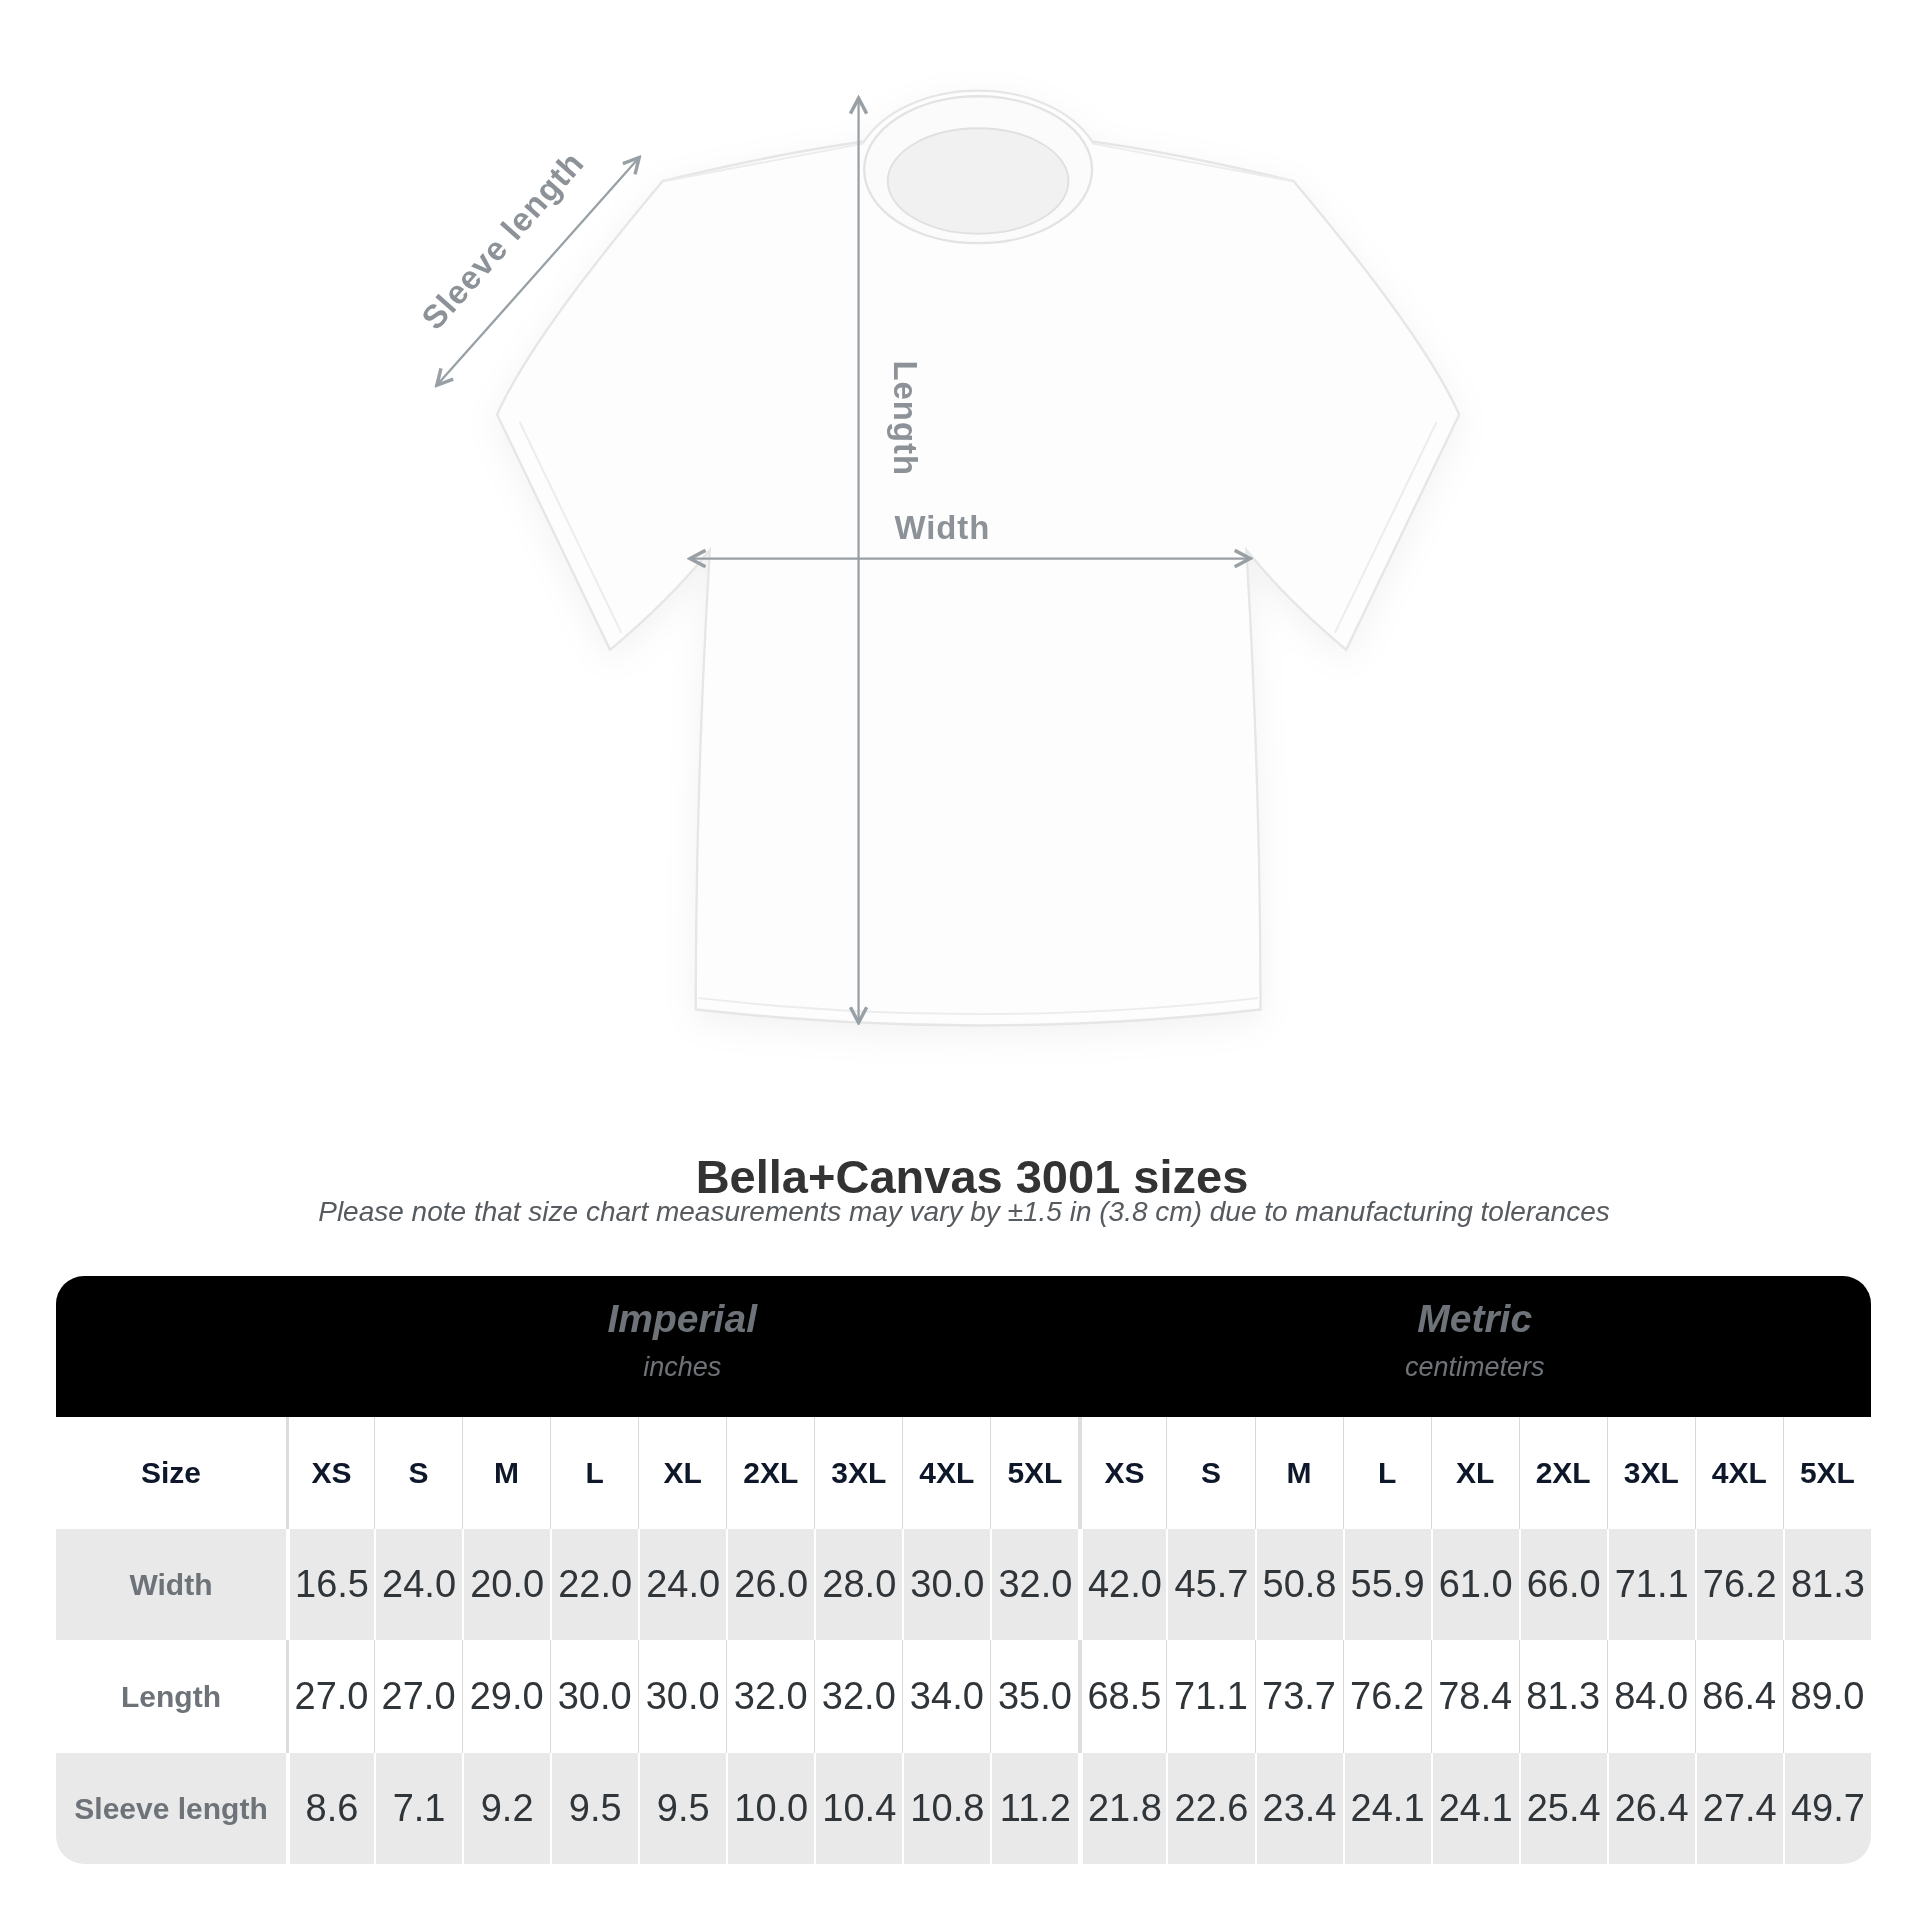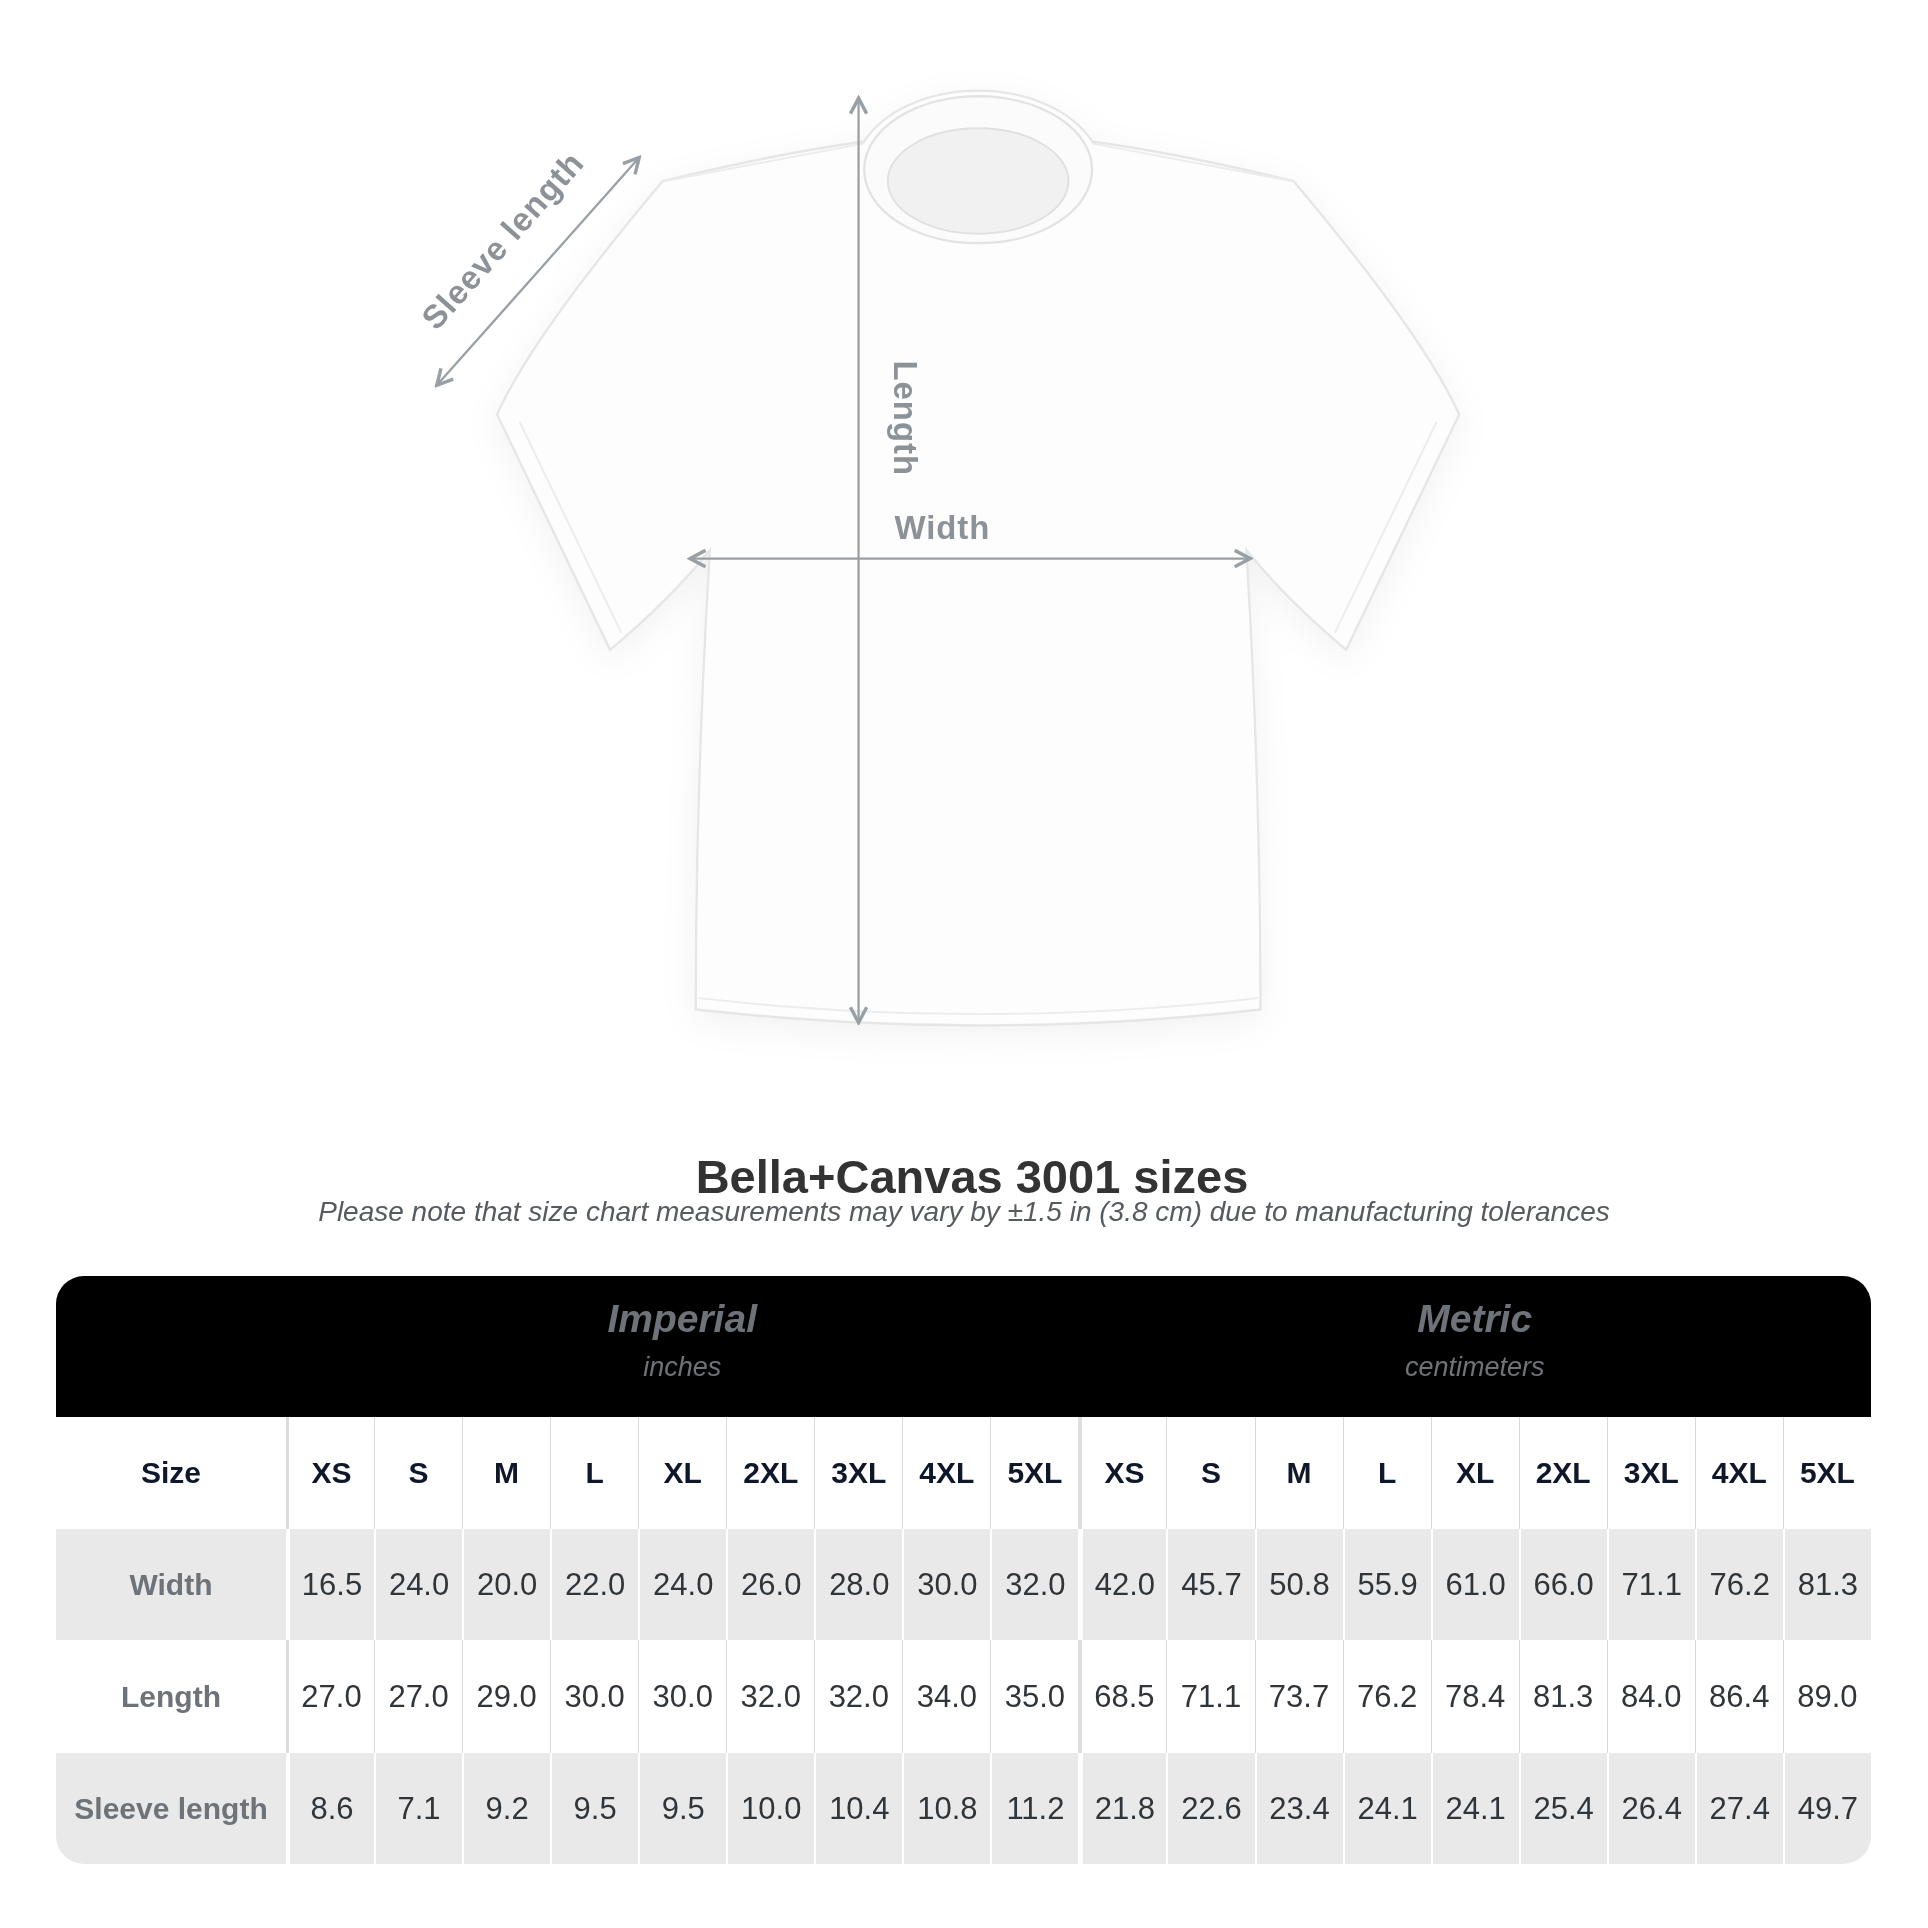--- a/index.html
+++ b/index.html
@@ -32,21 +32,21 @@
   }
   .size-table td{
     text-align:center;vertical-align:middle;padding:0;overflow:hidden;
   }
   tr.band-row td{background:#000000;height:141px;}
   .unit-name{font-size:39px;font-weight:bold;font-style:italic;color:#6d7378;}
   .unit-sub{font-size:27px;font-style:italic;color:#6d7378;margin-top:11.3px;}
   .band-pad{padding-bottom:13px;}
   tr.sizes-row td{background:#ffffff;height:112px;
     font-size:30px;font-weight:bold;color:#0f172a;}
-  tr.data-row td{font-size:31px;color:#30353a;}
+  tr.data-row td{font-size:38px;color:#30353a;}
   tr.data-row td.row-label{font-size:30px;font-weight:bold;color:#6d7378;}
   tr.gray td{background:#e9e9e9;height:111px;}
   tr.white td{background:#ffffff;height:113px;}
   
   tr.sizes-row td + td, tr.white td + td{border-left:1.9px solid #d9d9d9;}
   tr.sizes-row td.lsep, tr.white td.lsep{border-left:3.8px solid #dcdcdc;}
   tr.sizes-row td.msep, tr.white td.msep{border-left:4.7px solid #dedede;}
   tr.gray td + td{border-left:2.8px solid #ffffff;}
   tr.gray td.lsep{border-left:4.7px solid #ffffff;}
   tr.gray td.msep{border-left:5.6px solid #ffffff;}

